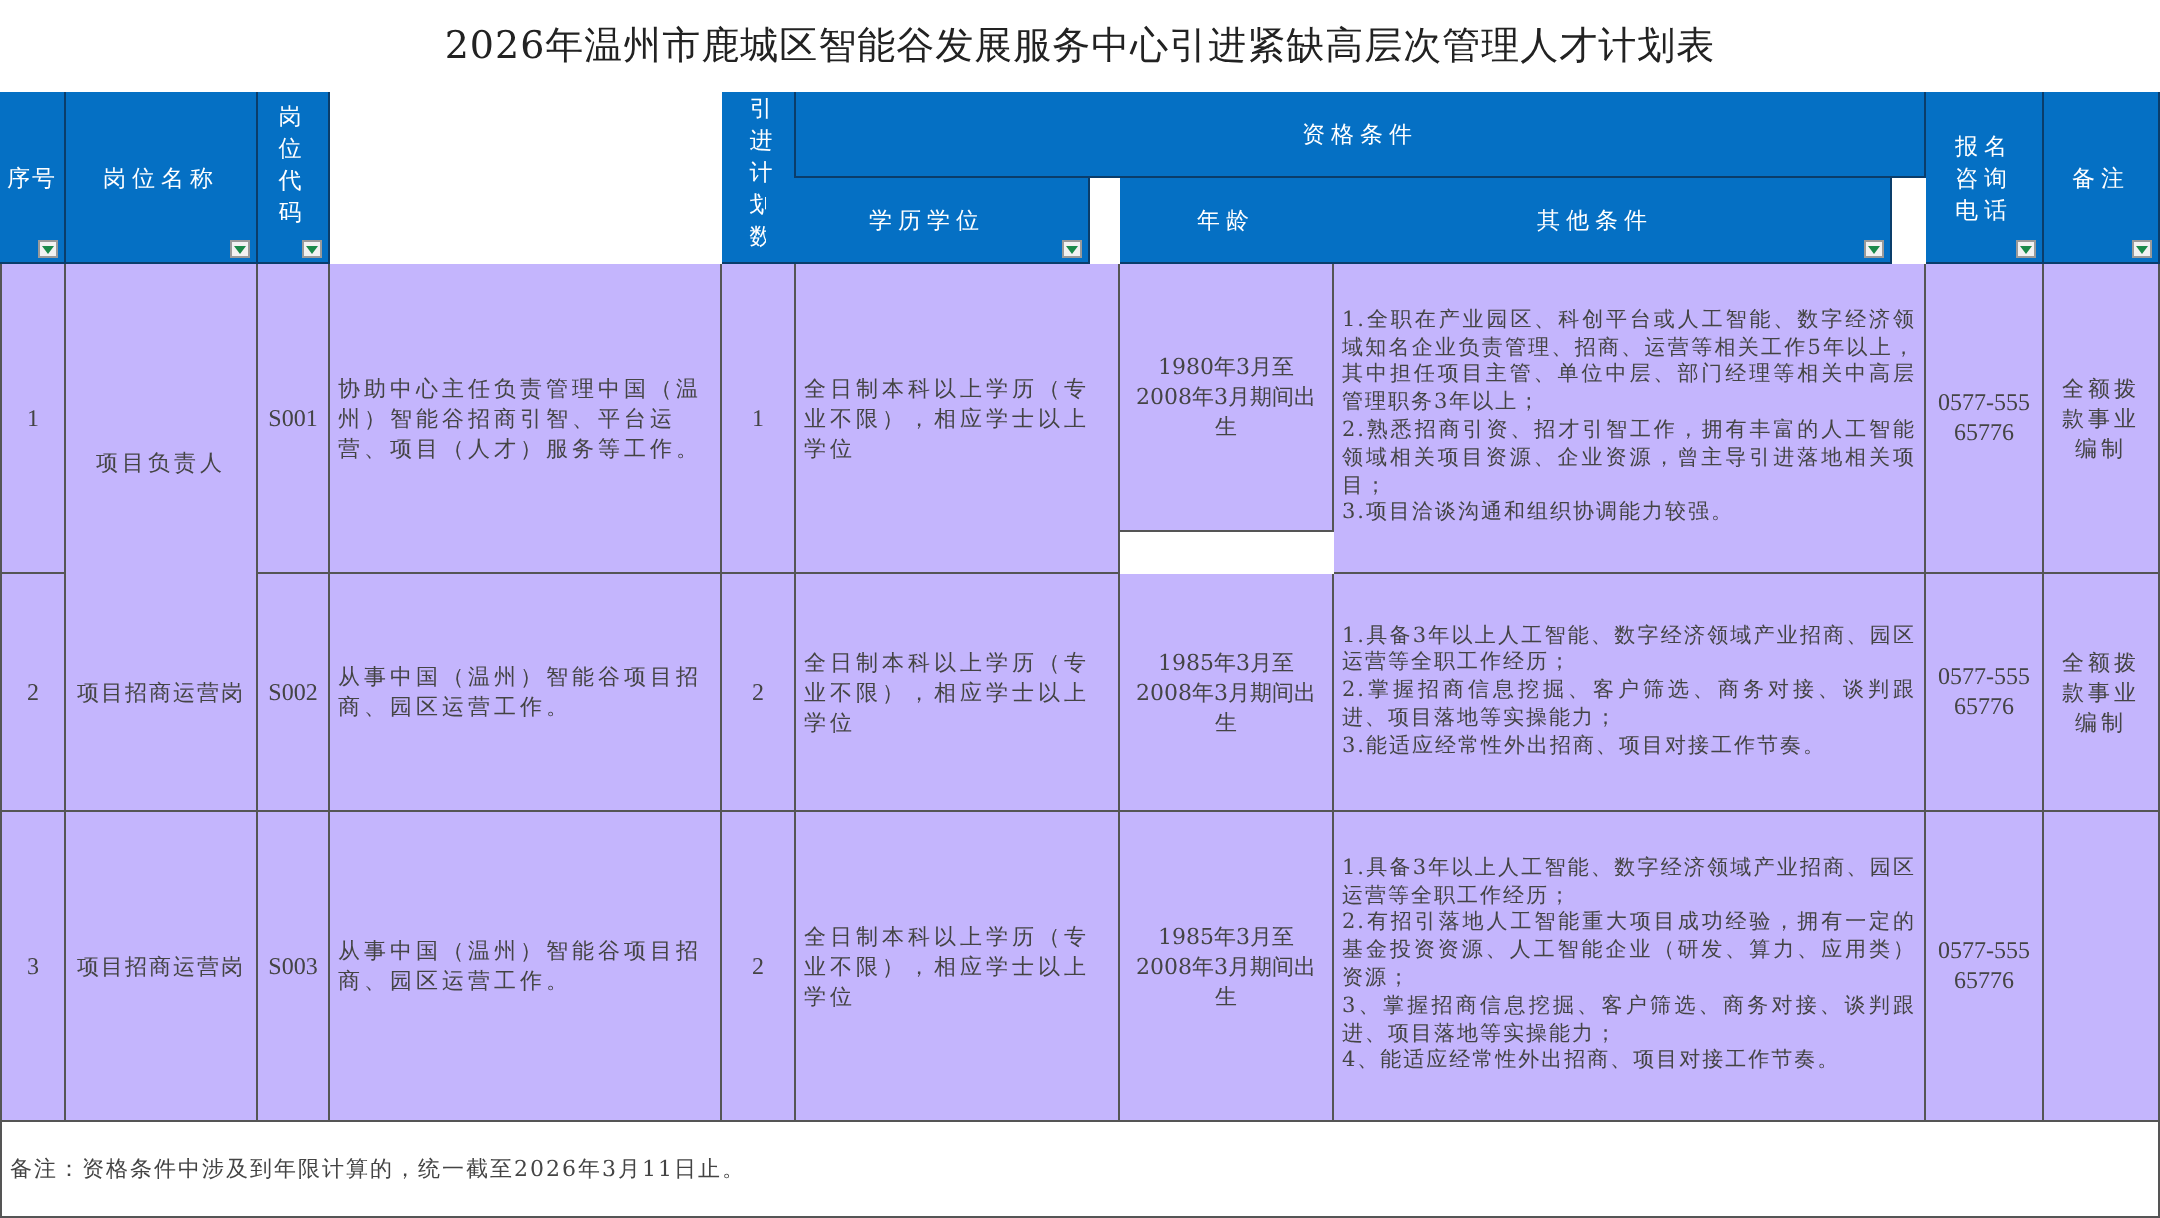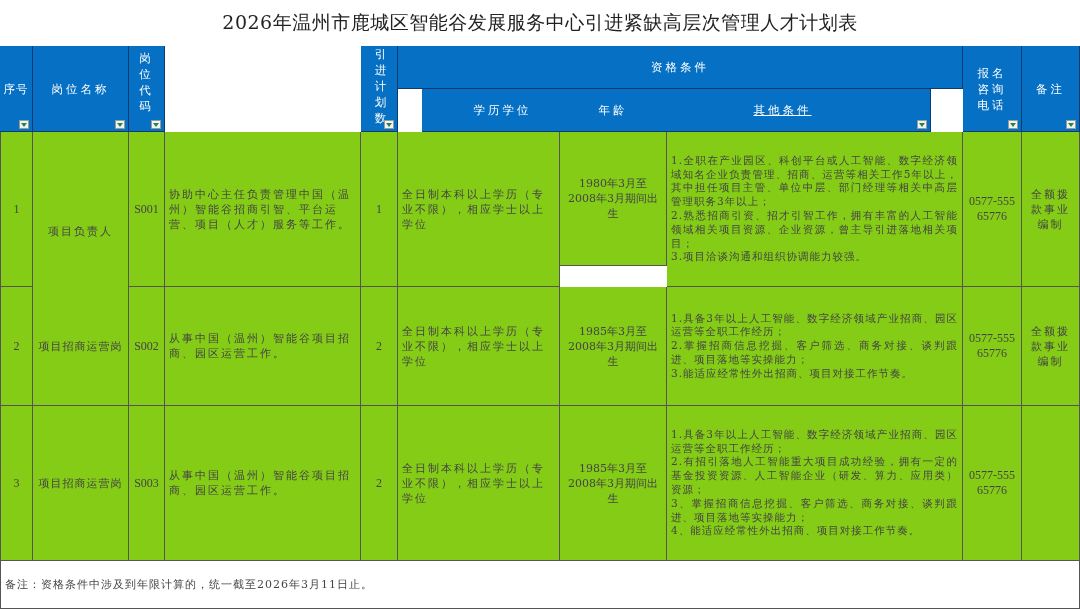--- a/index.html
+++ b/index.html
@@ -14,21 +14,21 @@
   .grid { position: absolute; left: 0; top: 46px; width: 1080px; height: 563px; }
   .cell { position: absolute; display: flex; align-items: center; justify-content: center; text-align: center; overflow: hidden; }
   .hdr { background: #0570C4; color: #ffffff; font-size: 11.5px; letter-spacing: 3px; border-right: 1px solid #0a3d6b; border-bottom: 1px solid #0a3d6b; line-height: 16px; font-family: "DejaVu Sans", sans-serif; }
   .hdr .txt { padding: 0 2px; }
   .dd {
     position: absolute; right: 3px; bottom: 2px; width: 10px; height: 9px;
     background: #f2f2f2; border: 1px solid #9a9a9a;
     display: flex; align-items: center; justify-content: center;
   }
   .dd::after { content: ""; border-left: 3px solid transparent; border-right: 3px solid transparent; border-top: 4px solid #1a8a4a; }
-  .body-cell { background: #84cc16; border-right: 1px solid #555; border-bottom: 1px solid #555; font-size: 11px; color: #444; line-height: 15px; }
+  .body-cell { background: #c4b5fd; border-right: 1px solid #555; border-bottom: 1px solid #555; font-size: 11px; color: #444; line-height: 15px; }
   .left { justify-content: flex-start; text-align: left; padding: 0 4px; }
   .num { font-family: "Liberation Serif", serif; font-size: 12px; }
   .list { display: block; padding: 0 4px; font-size: 10.5px; line-height: 13.8px; text-align: justify; letter-spacing: 1px; }
   .list-wrap { justify-content: flex-start; }
   .note { position: absolute; left: 0; top: 515px; width: 1080px; height: 48px; border-left: 1px solid #555; border-bottom: 1px solid #555; border-right: 1px solid #555; display: flex; align-items: center; padding-left: 4px; font-size: 11px; color: #444; letter-spacing: 1px; }
   .outer-left { border-left: 1px solid #555; }
 </style>
 </head>
 <body>
 
@@ -48,29 +48,29 @@
     <span class="txt" style="width:30px;display:block;padding-bottom:14px;">岗位代码</span>
     <span class="dd"></span>
   </div>
   <div class="cell hdr" style="left:361px;top:0;width:37px;height:86px;justify-content:flex-end;">
     <span class="txt" style="width:30px;display:block;padding-bottom:6px;">引进计划数</span>
     <span class="dd"></span>
   </div>
   <div class="cell hdr" style="left:398px;top:0;width:565px;height:43px;">
     <span class="txt">资格条件</span>
   </div>
-  <div class="cell hdr" style="left:422px;top:43px;width:162px;height:43px;">
+  <div class="cell hdr" style="left:383px;top:43px;width:162px;height:43px;">
     <span class="txt">学历学位</span>
     <span class="dd"></span>
   </div>
   <div class="cell hdr" style="left:560px;top:43px;width:107px;height:43px;">
     <span class="txt">年龄</span>
     <span class="dd"></span>
   </div>
-  <div class="cell hdr" style="left:635px;top:43px;width:296px;height:43px;text-decoration:underline;">
+  <div class="cell hdr" style="left:650px;top:43px;width:296px;height:43px;">
     <span class="txt">其他条件</span>
     <span class="dd"></span>
   </div>
   <div class="cell hdr" style="left:963px;top:0;width:59px;height:86px;">
     <span class="txt" style="width:34px;display:block;">报名咨询电话</span>
     <span class="dd"></span>
   </div>
   <div class="cell hdr" style="left:1022px;top:0;width:58px;height:86px;">
     <span class="txt">备注</span>
     <span class="dd"></span>

